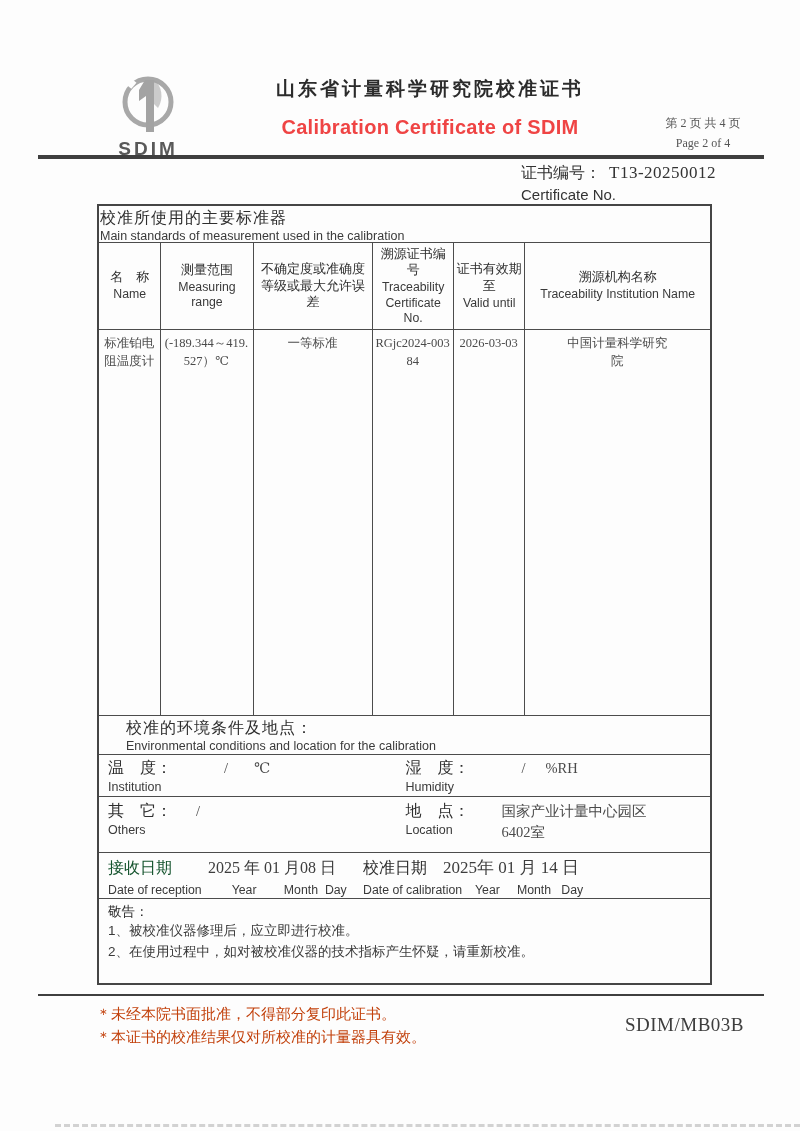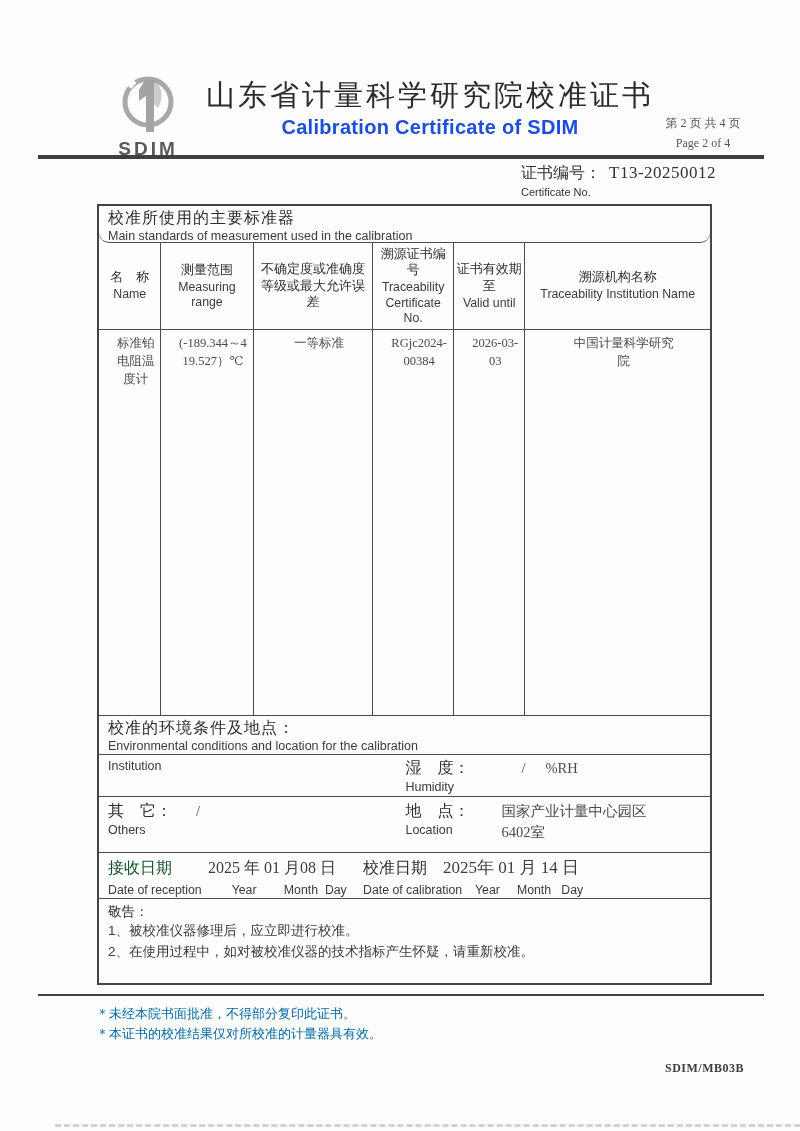--- a/index.html
+++ b/index.html
@@ -4,53 +4,53 @@
 <style>
   * { margin:0; padding:0; box-sizing:border-box; }
   html,body { background:#ffffff; }
   body { font-family:"Liberation Sans","DejaVu Sans",sans-serif; color:#3a3a3a; }
   .page { position:relative; width:800px; height:1131px; background:#fdfdfd; overflow:hidden; margin:0 auto; }
 
   
   .logo-wrap { position:absolute; left:108px; top:74px; width:80px; text-align:center; }
   .logo-text { font-weight:700; font-size:19px; letter-spacing:3px; color:#595959; margin-top:-2px; }
   .title-block { position:absolute; left:180px; top:76px; width:500px; text-align:center; }
-  .title-cn { font-family:"Liberation Serif","DejaVu Serif",serif; font-size:29px; font-weight:400; letter-spacing:3px; color:#2b2b2b; }
-  .title-en { font-size:20px; font-weight:700; letter-spacing:0.3px; color:#1d4ed8; margin-top:0; }
+  .title-cn { font-family:"Liberation Serif","DejaVu Serif",serif; font-size:19px; font-weight:700; letter-spacing:3px; color:#2b2b2b; }
+  .title-en { font-size:20px; font-weight:700; letter-spacing:0.3px; color:#ef4444; margin-top:14px; }
   .page-no { position:absolute; left:648px; top:113px; width:110px; text-align:center;
              font-family:"Liberation Serif","DejaVu Serif",serif; font-size:12px; color:#555; line-height:1.7; }
   .double-rule { position:absolute; left:38px; top:155px; width:726px; height:4px;
                  border-top:3px solid #3f3f3f; border-bottom:1px solid #3f3f3f; }
   .cert-block { position:absolute; left:521px; top:163px; }
   .cert-line1 { font-family:"Liberation Serif","DejaVu Serif",serif; font-size:16px; color:#333; }
   .cert-line1 .cert-value { font-size:17px; margin-left:8px; letter-spacing:0.5px; }
-  .cert-line2 { font-size:11px; color:#333; margin-top:2px; }
+  .cert-line2 { font-size:15px; color:#333; margin-top:2px; }
 
   
   .main-table { position:absolute; left:97px; top:204px; width:615px; height:781px;
                 border:2px solid #454545; display:flex; flex-direction:column; }
   .trow { border-bottom:1px solid #4c4c4c; }
-  .t-title { height:37px; padding:2px 9px;border-radius:10px; }
+  .t-title { height:37px; padding:2px 1px; }
   .sec-cn { font-size:16px; font-weight:500; color:#2e2e2e; letter-spacing:1px; }
   .sec-en { font-size:12.5px; color:#3a3a3a; margin-top:0px; }
   .t-header { height:87px; display:flex; }
   .t-body { height:386px; display:flex; }
   .c { border-right:1px solid #4c4c4c; text-align:center; }
   .c:last-child { border-right:none; }
   .w1{width:10.2%;} .w2{width:15.1%;} .w3{width:19.6%;} .w4{width:13.2%;} .w5{width:11.7%;} .w6{width:30.2%;}
   .hcell { display:flex; flex-direction:column; justify-content:center; padding:2px 2px; }
   .hcell .cn { font-size:13px; color:#2e2e2e; line-height:1.3; }
   .hcell .en { font-size:12.3px; color:#3a3a3a; line-height:1.25; margin-top:1px; }
-  .bcell { padding:4px 3px 0 15px; font-family:"Liberation Serif","DejaVu Serif",serif;
+  .bcell { padding:4px 3px 0 2px; font-family:"Liberation Serif","DejaVu Serif",serif;
            font-size:12.5px; color:#4a4a4a; line-height:1.45; }
   .bcell .narrow { display:inline-block; max-width:102px; }
   .break { word-break:break-all; }
 
   
-  .t-envtitle { height:39px; padding:2px 9px; }
+  .t-envtitle { height:39px; padding:2px 27px; }
   .env-row { display:flex; }
   .t-temp { height:42px; padding-top:3px; }
   .t-others { height:56px; padding-top:4px; }
   .half-l { width:49.5%; padding-left:9px; }
   .half-r { flex:1; padding-left:4px; }
   .env-label { display:inline-block; width:88px; font-size:16px; font-weight:500; color:#2e2e2e; white-space:pre; }
   .env-val { font-family:"Liberation Serif","DejaVu Serif",serif; font-size:14.5px; color:#4a4a4a; }
   .gap1 { margin-left:28px; } .gap2 { margin-left:26px; } .gap3 { margin-left:20px; }
   .env-en { font-size:12.5px; color:#3a3a3a; margin-top:1px; }
   .loc-grid { display:grid; grid-template-columns:92px auto; column-gap:4px; }
@@ -68,24 +68,24 @@
   .d-line2 span { display:inline-block; font-size:12.3px; color:#3a3a3a; }
   .de1 { width:100px; } .du1 { width:155px; white-space:pre; } .de2 { width:112px; } .du2 { white-space:pre; }
 
   
   .t-notice { flex:1; padding:4px 9px; border-bottom:none; }
   .notice-title { font-size:13.5px; font-weight:500; color:#2e2e2e; }
   .notice-item { font-size:13.5px; color:#3a3a3a; line-height:1.55; }
 
   
   .footer-rule { position:absolute; left:38px; top:994px; width:726px; border-top:2px solid #3f3f3f; }
-  .footer-notes { position:absolute; left:96px; top:1004px; font-family:Liberation Sans, sans-serif;
-                  font-size:13px; color:#0369a1; line-height:1.55; }
-  .form-code { position:absolute; right:56px; top:1061px; font-family:"Liberation Serif","DejaVu Serif",serif;
-               font-size:12px; color:#3d3d3d; letter-spacing:0.5px;font-weight:bold; }
+  .footer-notes { position:absolute; left:96px; top:1004px; font-family:Liberation Mono, monospace;
+                  font-size:15px; color:#c2410c; line-height:1.55; }
+  .form-code { position:absolute; right:56px; top:1014px; font-family:"Liberation Serif","DejaVu Serif",serif;
+               font-size:19px; color:#3d3d3d; letter-spacing:0.5px; }
   .scan-edge { position:absolute; left:55px; top:1124px; width:745px; border-top:3px dashed #d2d2d2; }
 </style>
 </head>
 <body>
 
 <div class="page">
 
   <div class="logo-wrap">
     <span>
       <svg width="64" height="62" viewBox="0 0 64 62">
@@ -162,20 +162,23 @@
       </div>
     </div>
 
     <div class="trow t-envtitle">
       <div class="sec-cn">校准的环境条件及地点：</div>
       <div class="sec-en">Environmental conditions and location for the calibration</div>
     </div>
 
     <div class="trow t-temp env-row">
       <div class="half-l">
+        <div>
+          <span class="env-label">温　度：</span><span class="env-val gap1">/</span><span class="env-val gap2">℃</span>
+        </div>
         <div class="env-en">Institution</div>
       </div>
       <div class="half-r">
         <div>
           <span class="env-label">湿　度：</span><span class="env-val gap1">/</span><span class="env-val gap3">%RH</span>
         </div>
         <div class="env-en">Humidity</div>
       </div>
     </div>
 

